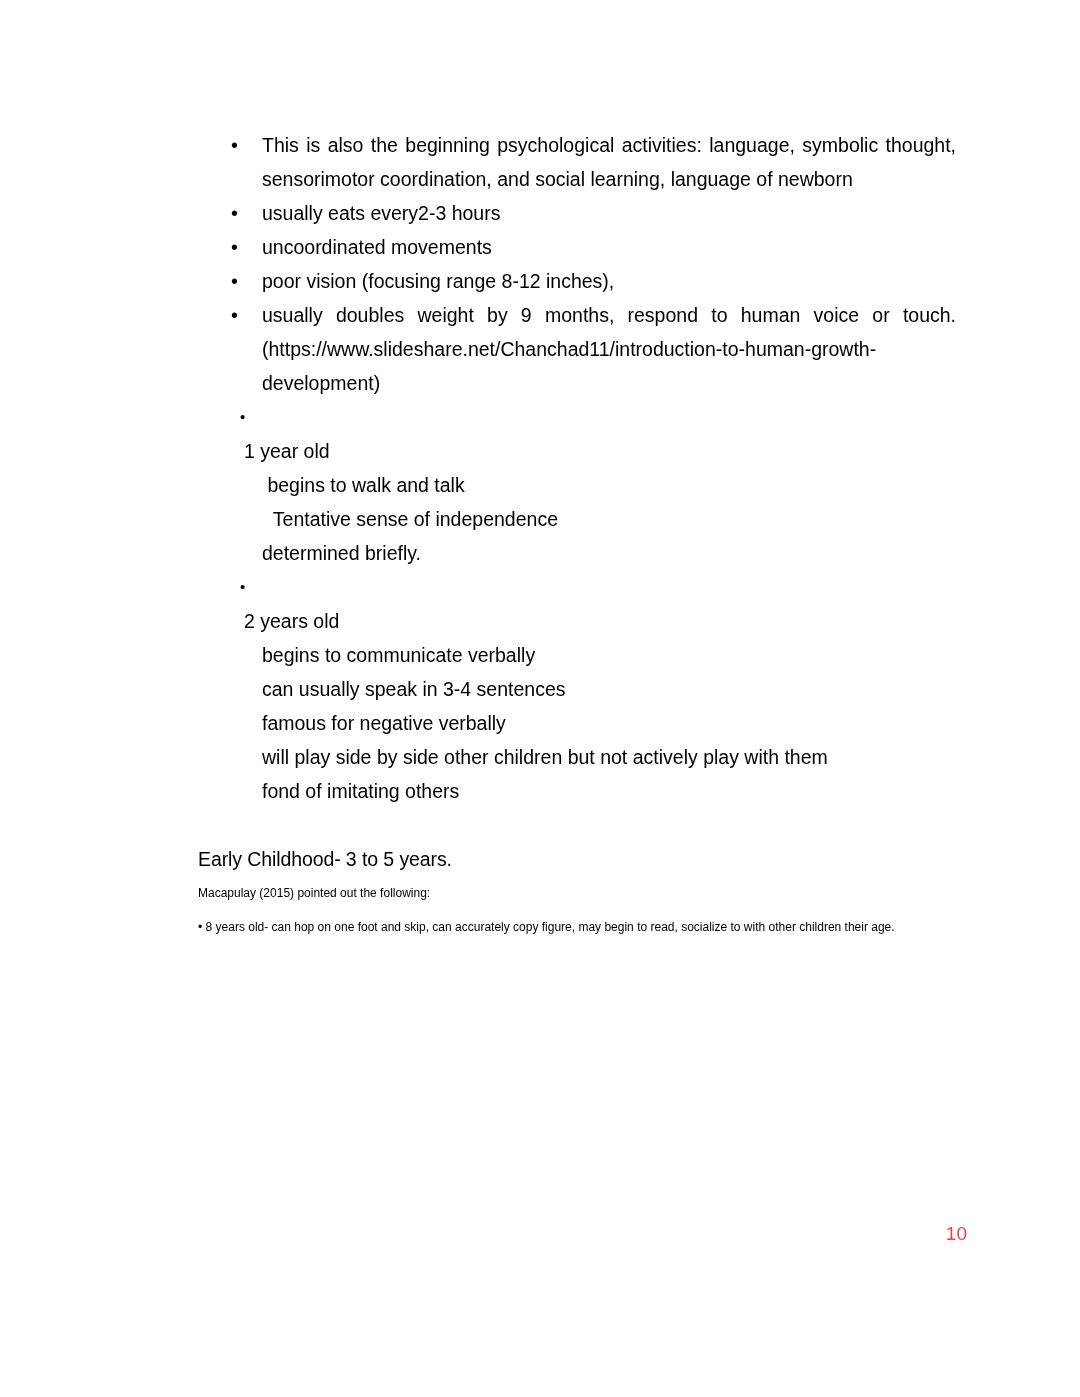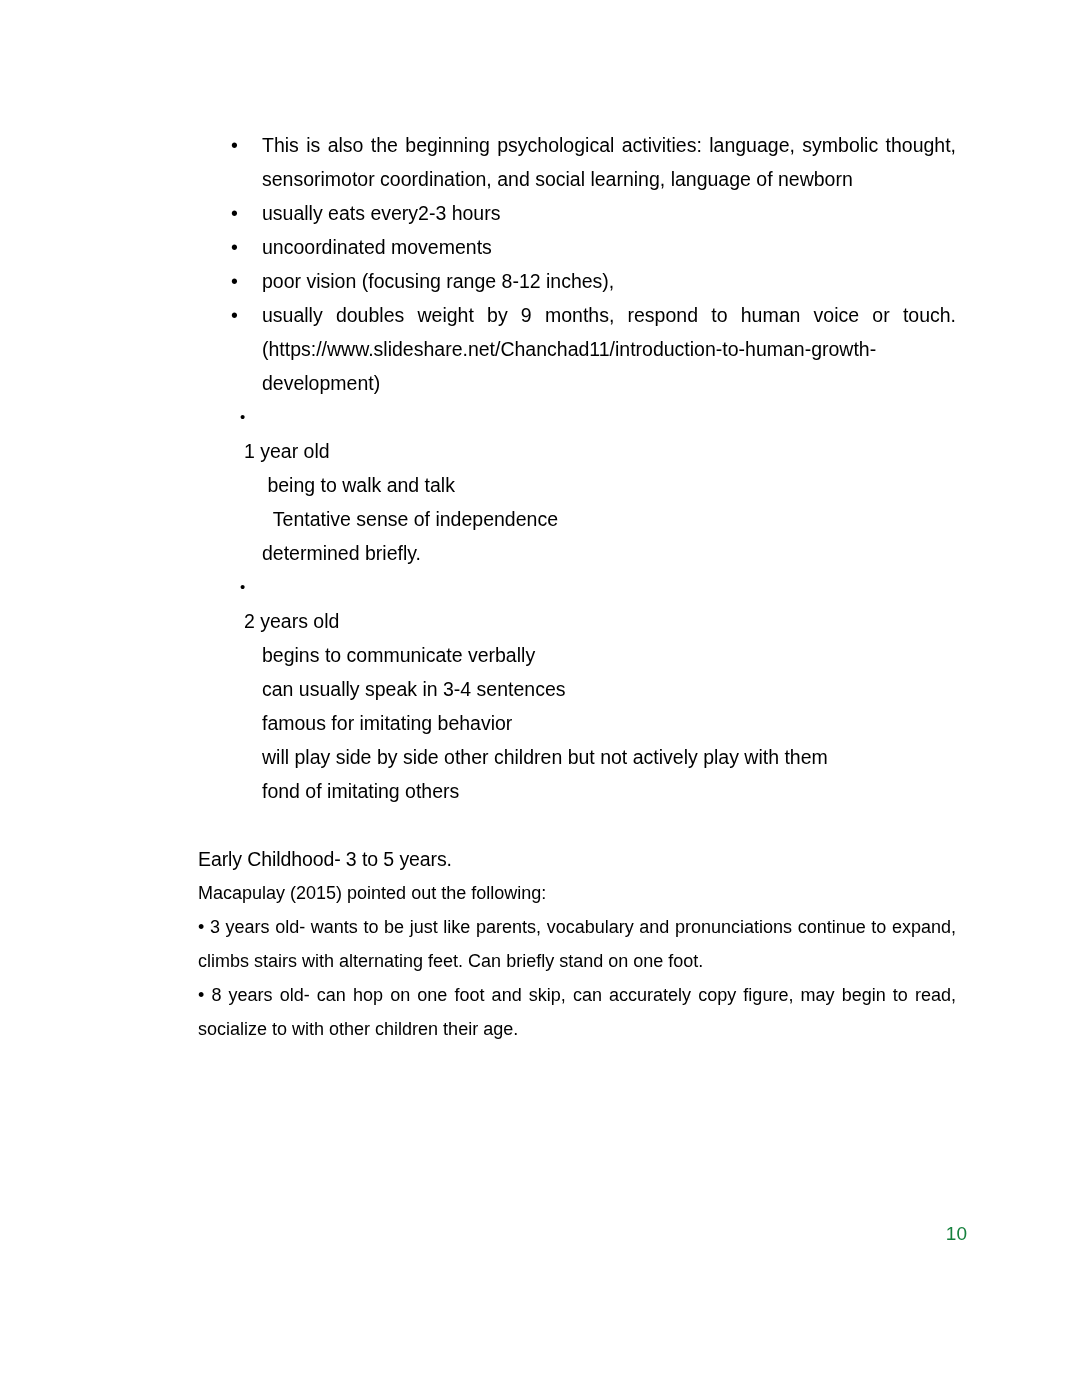--- a/index.html
+++ b/index.html
@@ -94,40 +94,40 @@
     height: 34px;
   }
   .section-heading {
     font-size: 19.5px;
     line-height: 34px;
     font-weight: normal;
     text-align: left;
     letter-spacing: -0.1px;
   }
   .para {
-    font-size: 18px;
+    font-size: 12px;
     line-height: 34px;
     text-align: justify;
     text-justify: inter-word;
     margin: 0;
     white-space: pre-wrap;
   }
   .para.left {
     text-align: left;
   }
 
   
   .page-number {
     position: absolute;
     right: 113px;
     top: 1222px;
     font-size: 19px;
     line-height: 24px;
     text-align: right;
-    color: #15803d;
+    color: #ef4444;
   }
 </style>
 </head>
 <body>
 
 <div class="page">
   <div class="content">
 
     <ul class="bullets-lvl1">
       <li>
@@ -151,43 +151,42 @@
         <span>usually doubles weight by 9 months, respond to human voice or touch. (https://www.slideshare.net/Chanchad11/introduction-to-human-growth-development)</span>
       </li>
     </ul>
 
     <div class="age-group">
       <div class="age-head">
         <span class="bullet-glyph-sm">•</span>
         <span class="age-label">1 year old</span>
       </div>
       <ul class="sub-lines">
-        <li> being to walk and talk</li>
+        <li> begins to walk and talk</li>
         <li>  Tentative sense of independence</li>
         <li>determined briefly.</li>
       </ul>
     </div>
 
     <div class="age-group">
       <div class="age-head">
         <span class="bullet-glyph-sm">•</span>
         <span class="age-label">2 years old</span>
       </div>
       <ul class="sub-lines">
         <li>begins to communicate verbally</li>
         <li>can usually speak in 3-4 sentences</li>
-        <li>famous for imitating behavior</li>
+        <li>famous for negative verbally</li>
         <li>will play side by side other children but not actively play with them</li>
         <li>fond of imitating others</li>
       </ul>
     </div>
 
     <div class="spacer-line"></div>
 
     <div class="section-heading">Early Childhood- 3 to 5 years.</div>
     <p class="para left">Macapulay (2015) pointed out the following:</p>
-    <p class="para">• 3 years old- wants to be just like parents, vocabulary and pronunciations continue to expand, climbs stairs with alternating feet. Can briefly stand on one foot.</p>
     <p class="para">• 8 years old- can hop on one foot and skip, can accurately copy figure, may begin to read, socialize to with other children their age.</p>
 
   </div>
 
   <div class="page-number">10</div>
 </div>
 
 </body></html>

